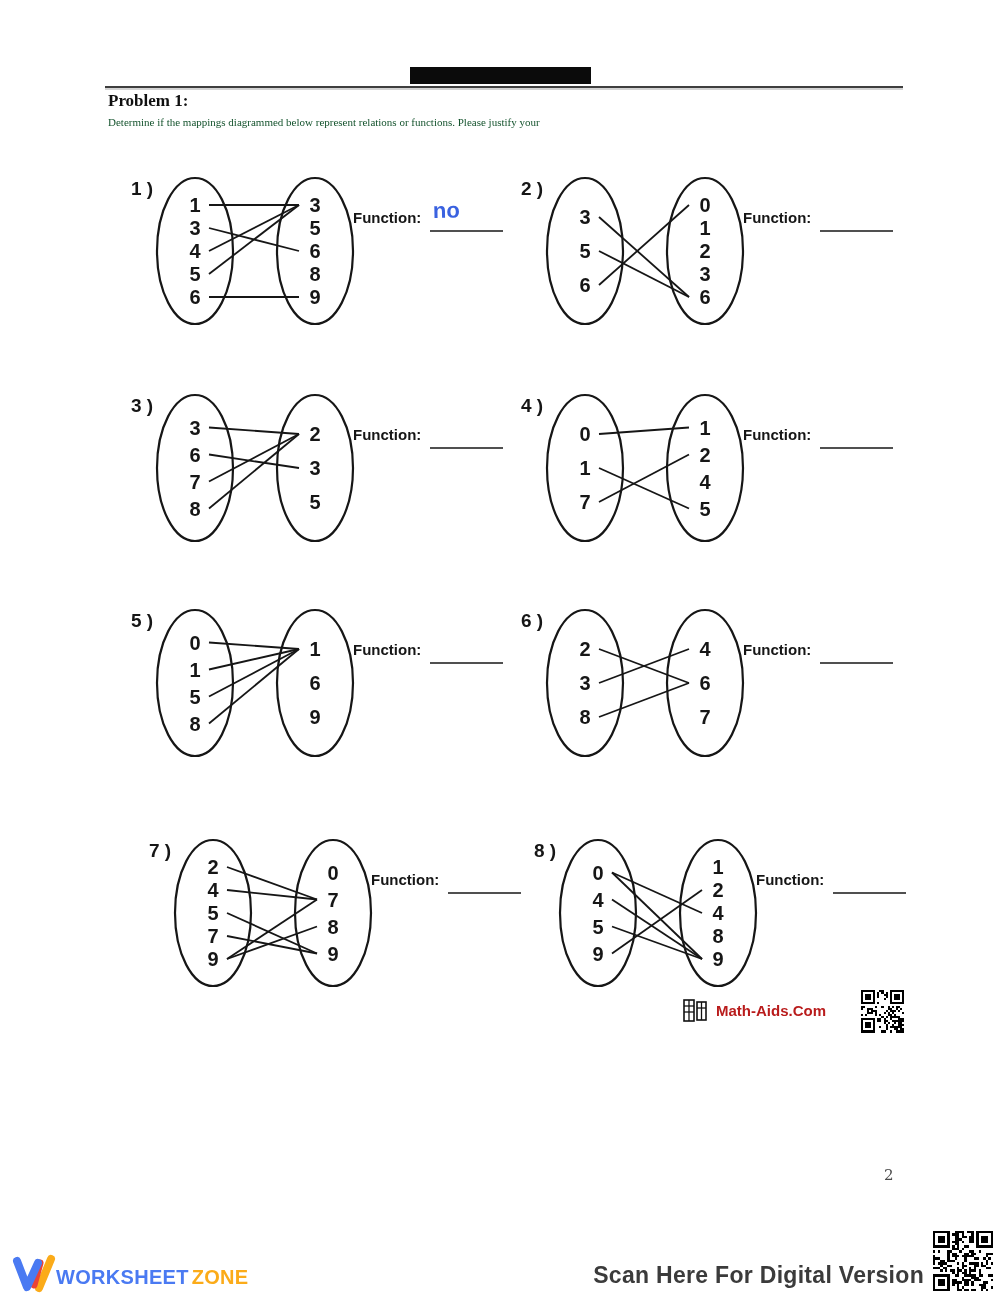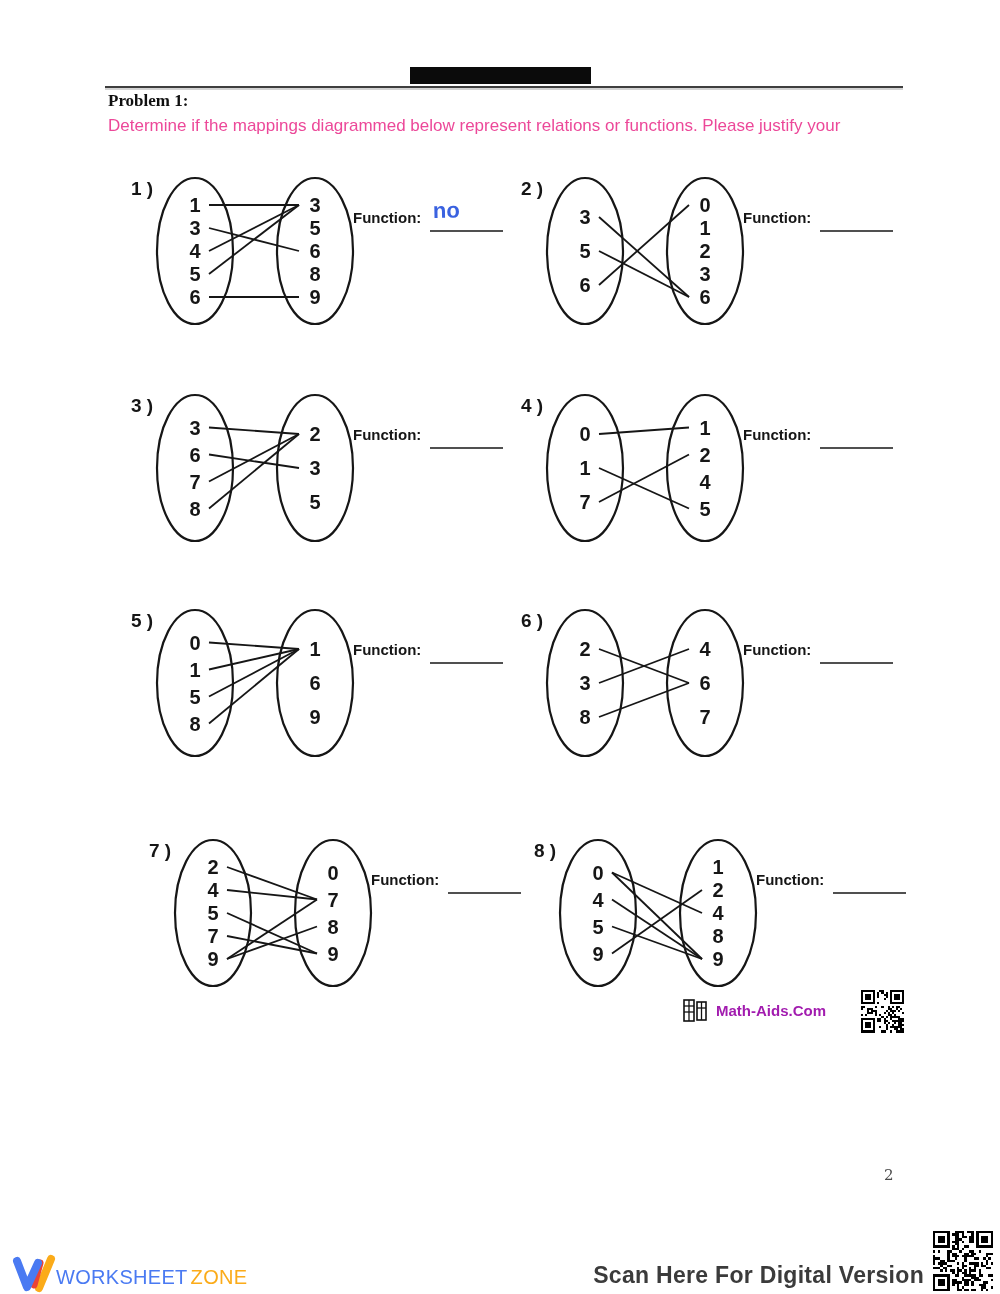--- a/index.html
+++ b/index.html
@@ -3,30 +3,30 @@
 <meta charset="utf-8">
 <style>
   html,body{margin:0;padding:0;background:#e9e9e9;}
   .page{position:relative;width:1000px;height:1294px;background:#ffffff;overflow:hidden;
         font-family:"Liberation Sans",sans-serif;}
   .redaction{position:absolute;left:410px;top:67px;width:181px;height:17px;background:#0b0b0b;}
   .rule{position:absolute;left:105px;top:86px;width:798px;height:2px;background:#3e3e3e;
         box-shadow:0 2px 0 rgba(130,130,130,.35);}
   .title{position:absolute;left:108px;top:91px;font-family:"Liberation Serif",serif;
          font-size:17px;font-weight:bold;color:#101010;}
-  .instr{position:absolute;left:108px;width:820px;font-family:Liberation Sans, sans-serif;
-         font-size:17px;color:#ec4899;}
+  .instr{position:absolute;left:108px;width:820px;font-family:Liberation Serif, serif;
+         font-size:11px;color:#14532d;}
   .instr1{top:116px;} .instr2{top:138px;}
   .mathaids-icon{position:absolute;left:683px;top:997px;width:26px;height:26px;}
-  .mathaids-text{position:absolute;left:716px;top:1002px;font-size:15px;font-weight:bold;color:#a21caf;}
+  .mathaids-text{position:absolute;left:716px;top:1002px;font-size:15px;font-weight:bold;color:#b91c1c;}
   .mathaids-qr{position:absolute;left:861px;top:989px;width:43px;height:44px;}
   .page-num{position:absolute;left:884px;top:1166px;font-family:"DejaVu Serif",serif;
             font-size:15px;color:#4a4a4a;}
   .wz-icon{position:absolute;left:12px;top:1252px;width:46px;height:42px;}
-  .wz-text{position:absolute;left:56px;top:1266px;font-size:20px;font-weight:normal;letter-spacing:.3px;white-space:nowrap;}
+  .wz-text{position:absolute;left:56px;top:1266px;font-size:20px;font-weight:bold;letter-spacing:.3px;white-space:nowrap;}
   .wz-blue{color:#4a7af2;} .wz-orange{color:#fbab19;margin-left:3px;}
   .scan-text{position:absolute;right:76px;top:1262px;font-size:23px;font-weight:700;
              color:#3b3b3b;letter-spacing:.3px;white-space:nowrap;}
   .footer-qr{position:absolute;right:7px;top:1231px;width:60px;height:60px;}
   svg text{font-family:"Liberation Sans",sans-serif;}
 </style>
 </head>
 <body>
 
 <div class="page">

